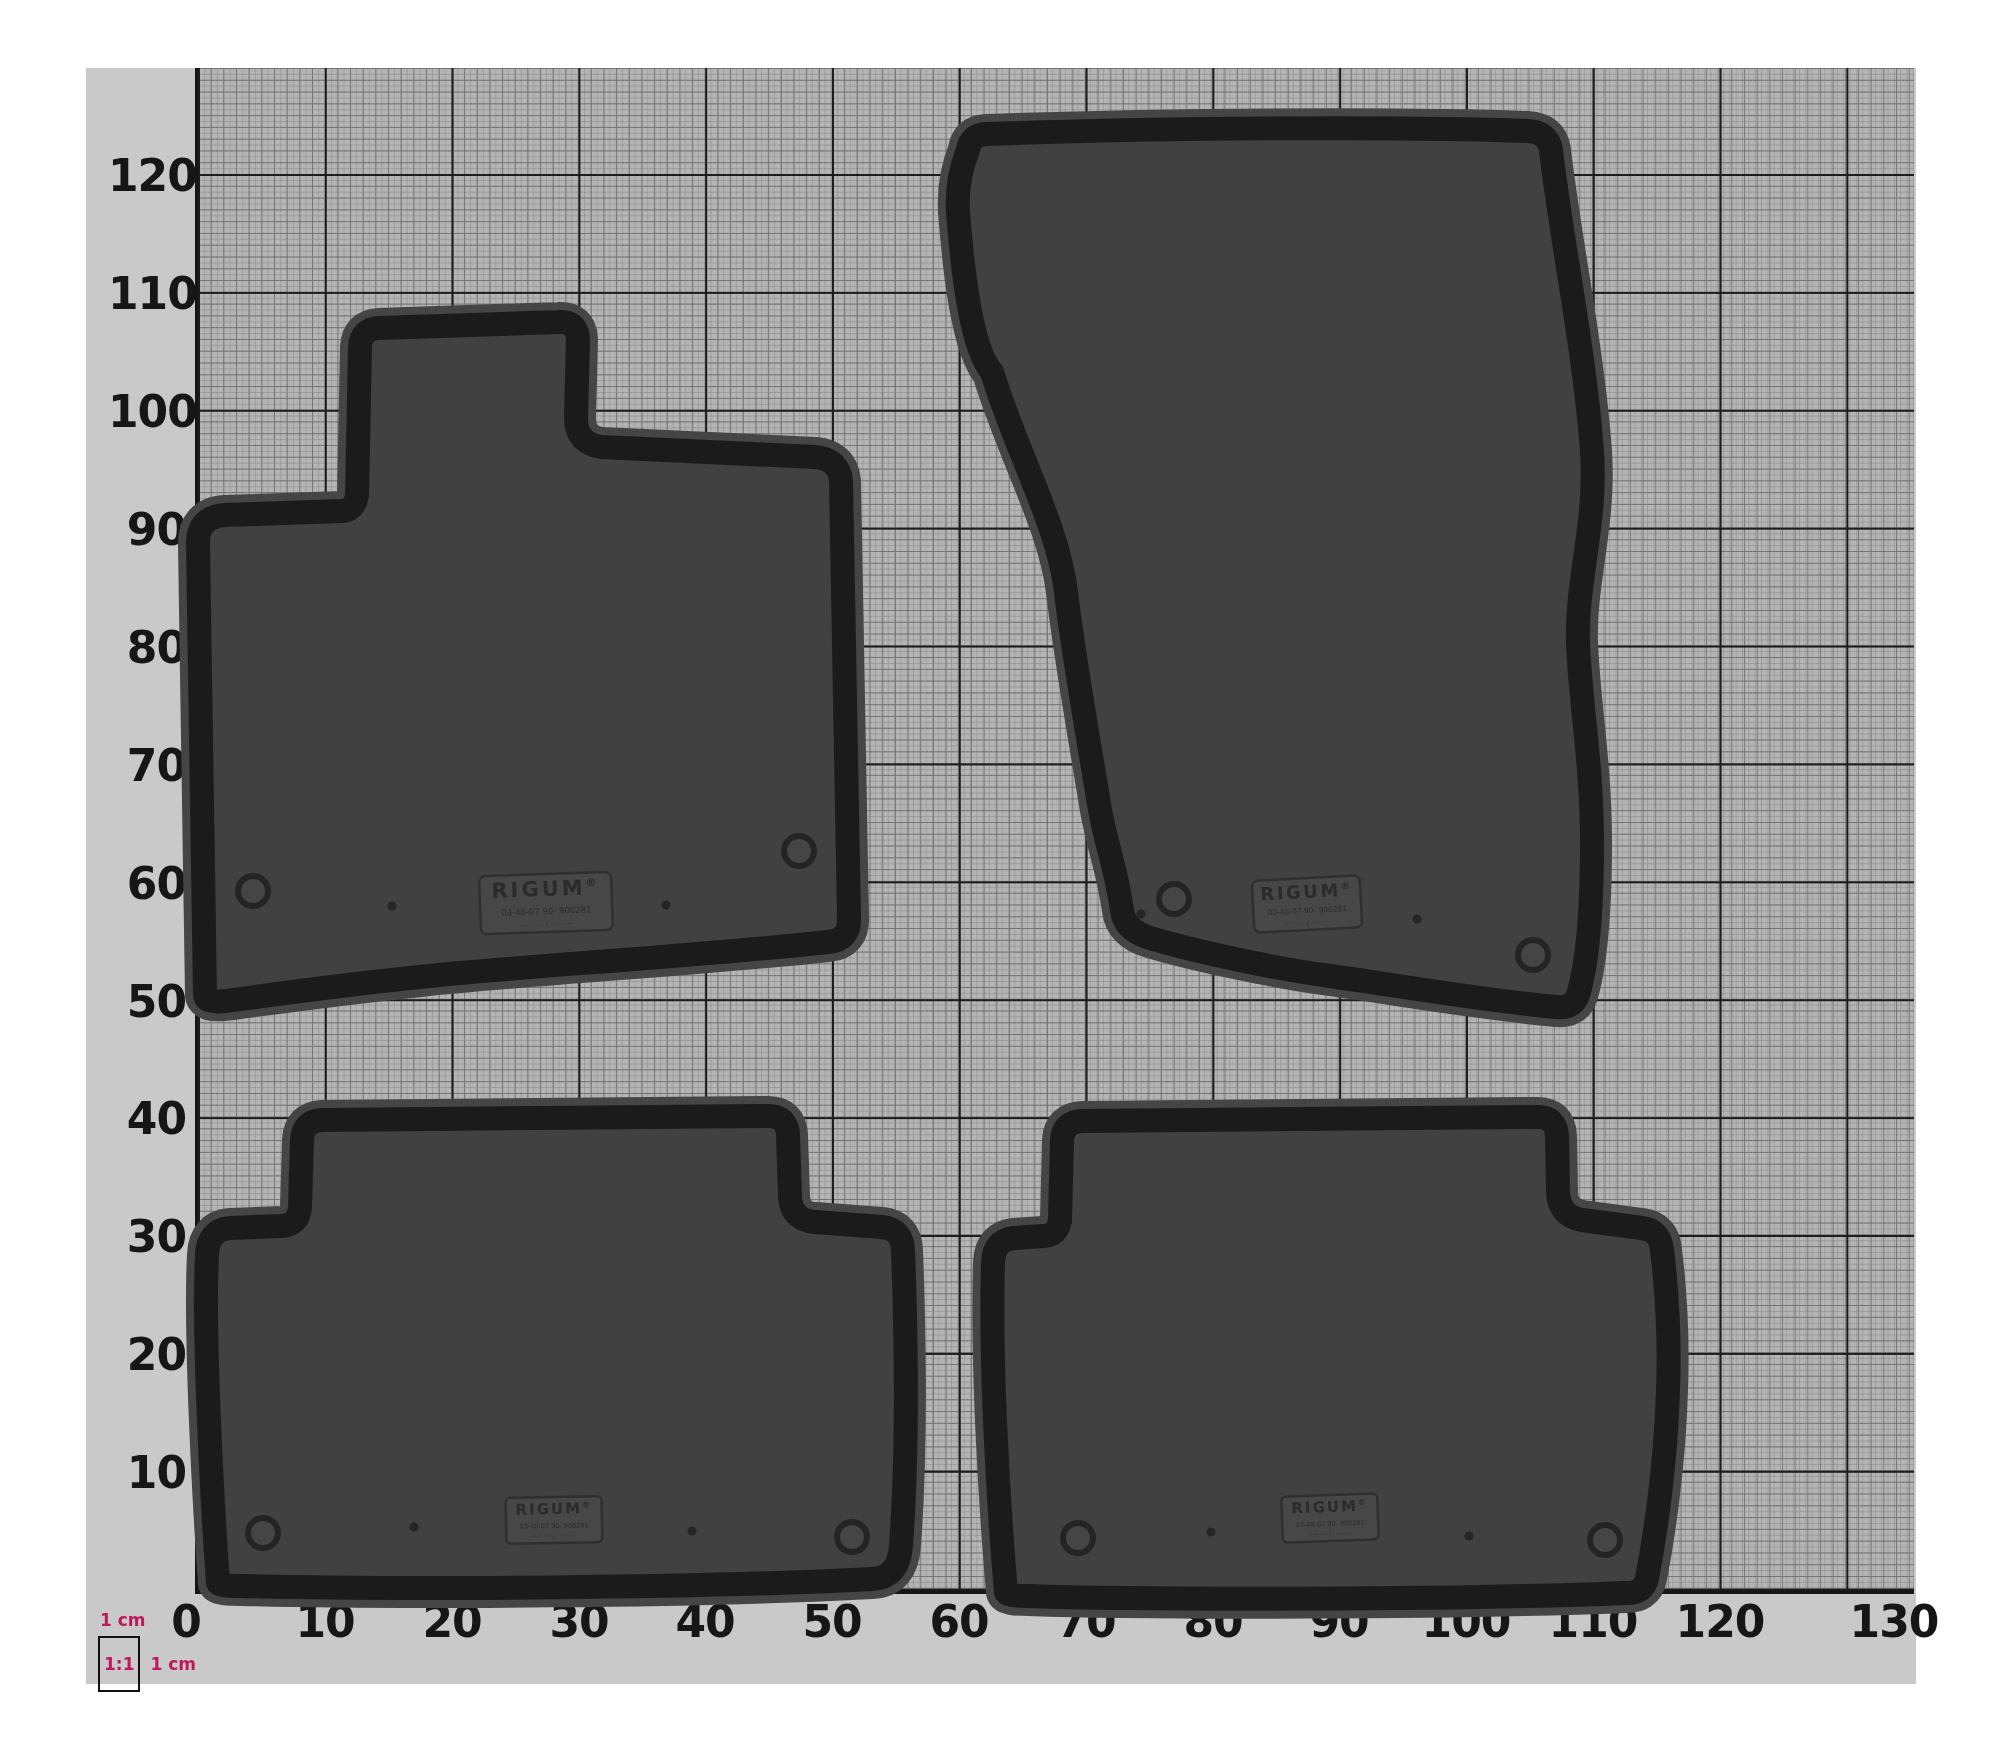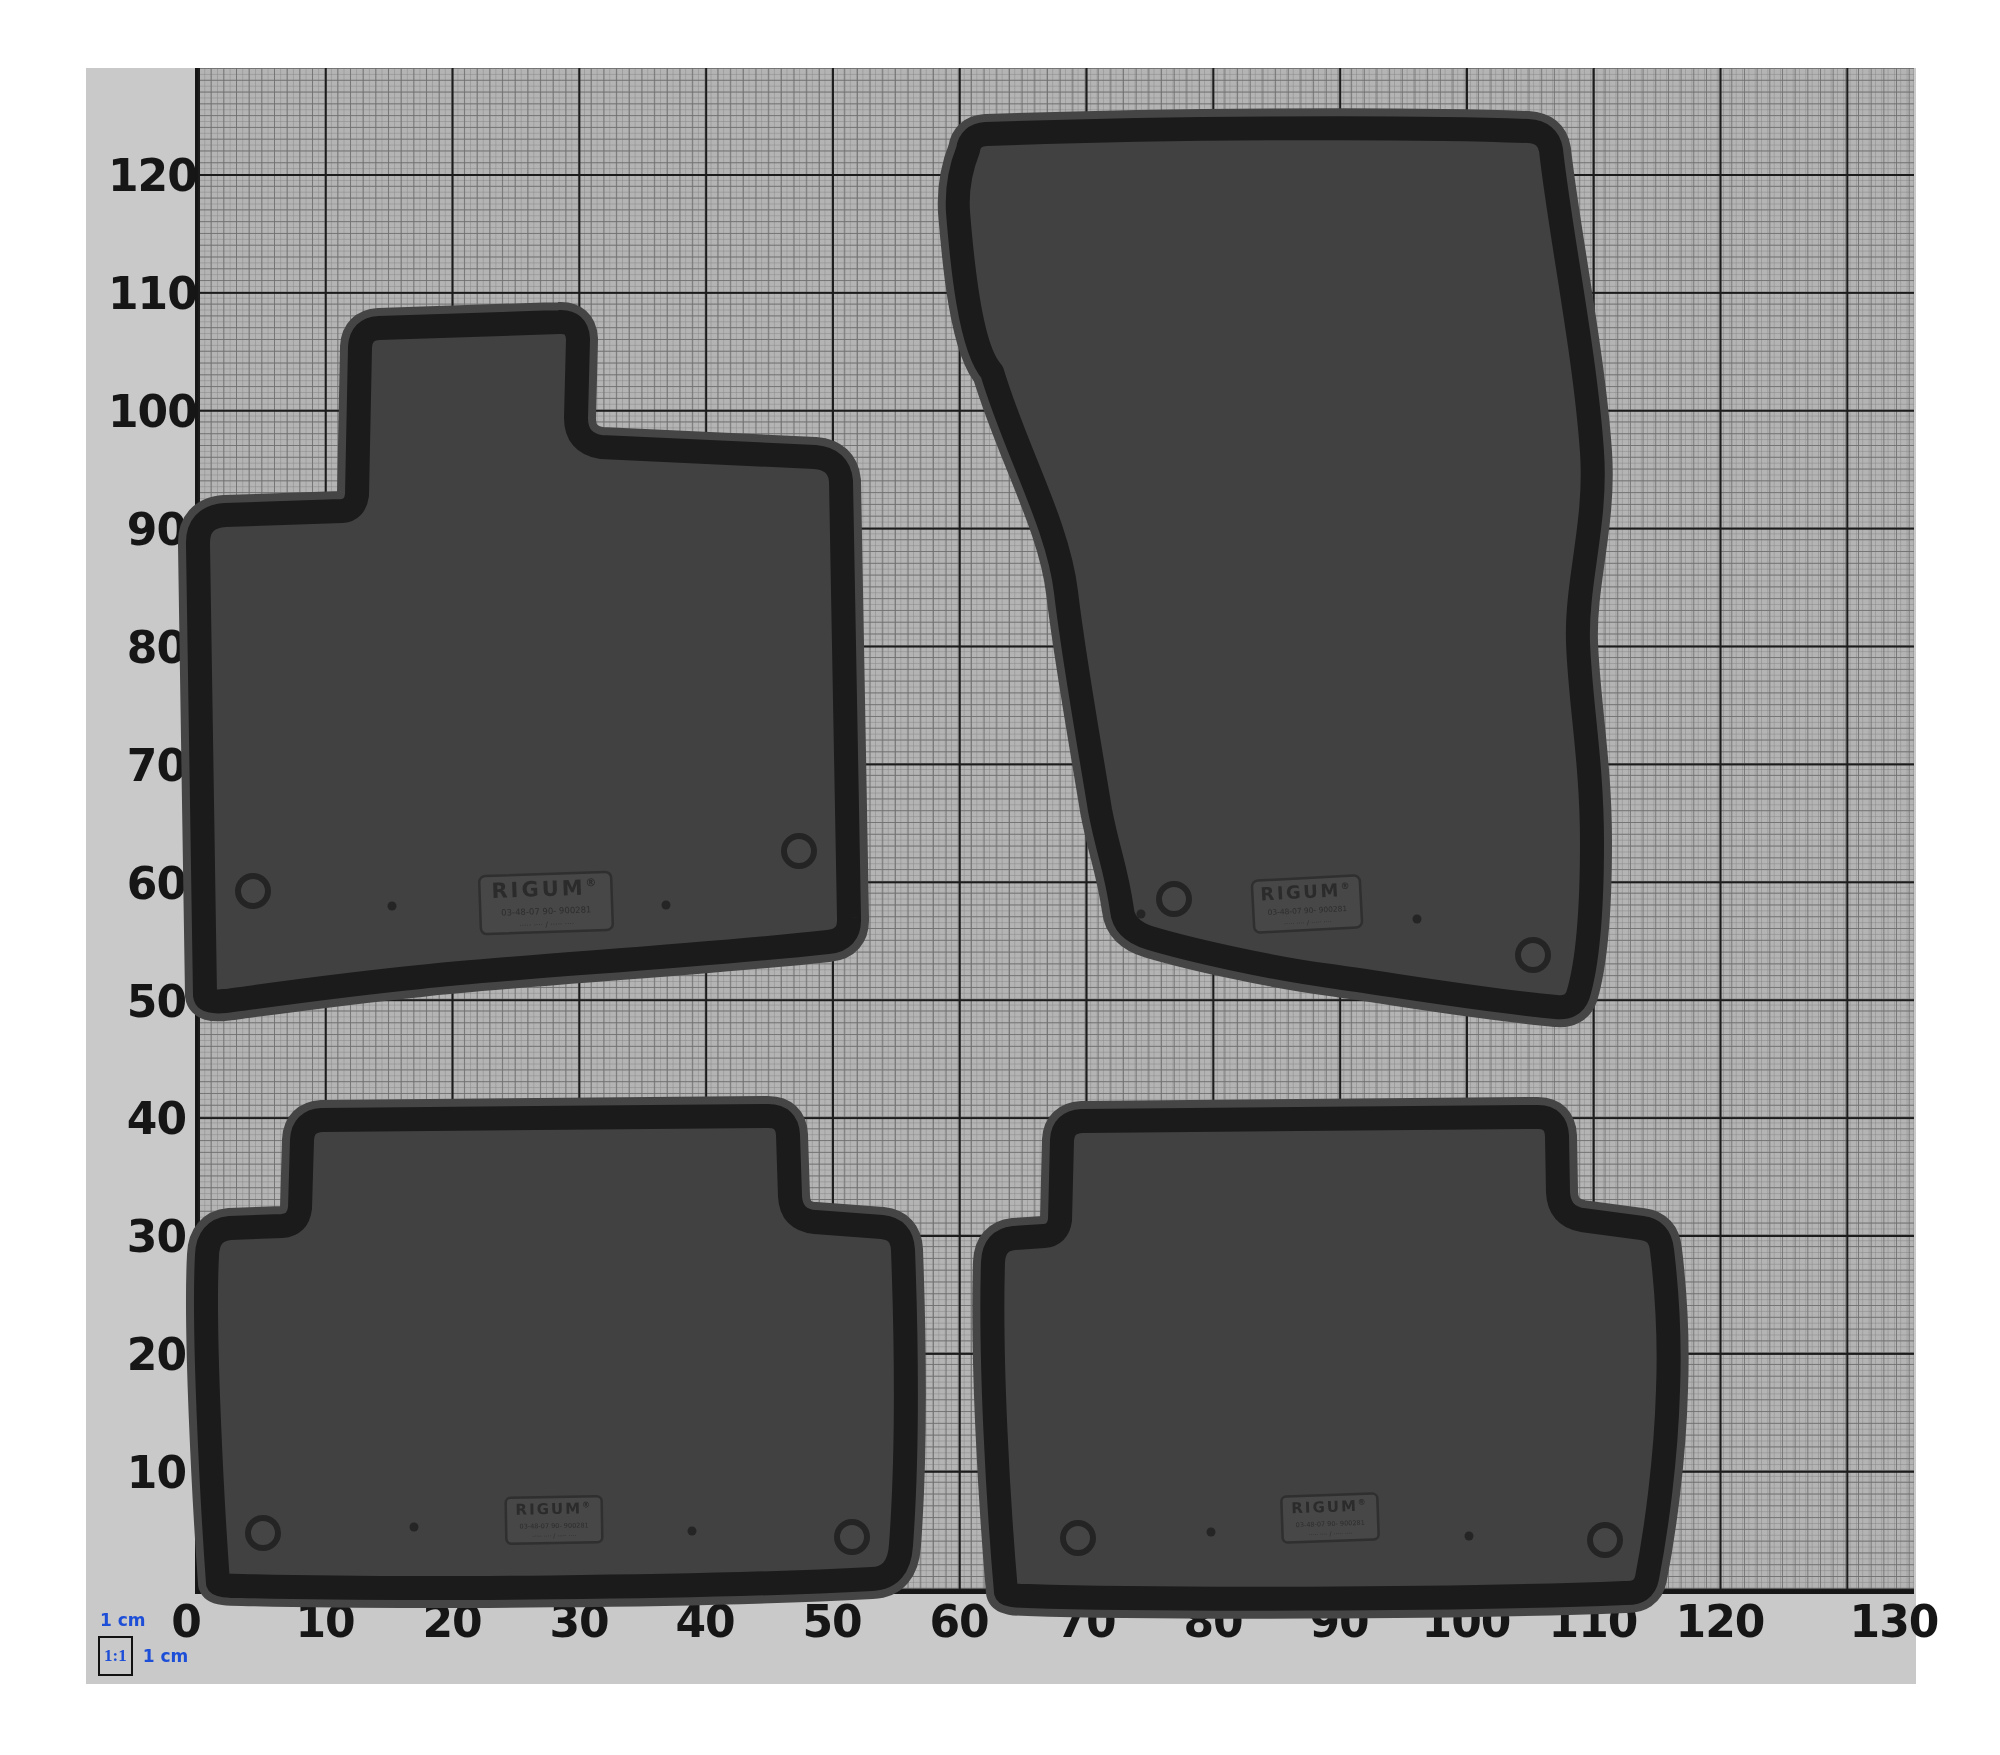--- a/index.html
+++ b/index.html
@@ -25,24 +25,24 @@
       12.68px 100%,
       100% 11.79px,
       6.34px 100%,
       100% 5.895px;
     background-position:0 0,0 106px,0 0,0 0,0 0,0 0;
   }
   .xlab{position:absolute;top:1528px;transform:translateX(-50%);
         font-size:44px;font-weight:bold;color:#161616;letter-spacing:-1px;white-space:nowrap;}
   .ylab{position:absolute;left:22px;width:78px;text-align:right;transform:translateY(-50%);
         font-size:44px;font-weight:bold;color:#161616;letter-spacing:-1px;}
-  .scale-note{position:absolute;left:12px;top:1542px;color:#1d4ed8;}
+  .scale-note{position:absolute;left:12px;top:1542px;color:#be185d;}
   .scale-top{font-size:17px;font-weight:bold;margin:0 0 6px 2px;}
   .scale-row{display:flex;align-items:center;gap:10px;}
-  .ratio-box{border:2px solid #111;font-size:17px;font-weight:bold;padding:8px 4px;line-height:1.2;font-family:Liberation Serif, serif;}
+  .ratio-box{border:2px solid #111;font-size:17px;font-weight:bold;padding:16px 4px;line-height:1.2;}
   .scale-side{font-size:17px;font-weight:bold;}
   svg.mats{position:absolute;left:0;top:0;width:2000px;height:1755px;}
   .plate-brand{font-family:"DejaVu Sans","Liberation Sans",sans-serif;font-weight:bold;fill:#2b2b2b;}
   .plate-small{font-family:"DejaVu Sans","Liberation Sans",sans-serif;fill:#2d2d2d;}
 </style>
 </head>
 <body>
 
 <div class="stage">
   <div class="photo">

